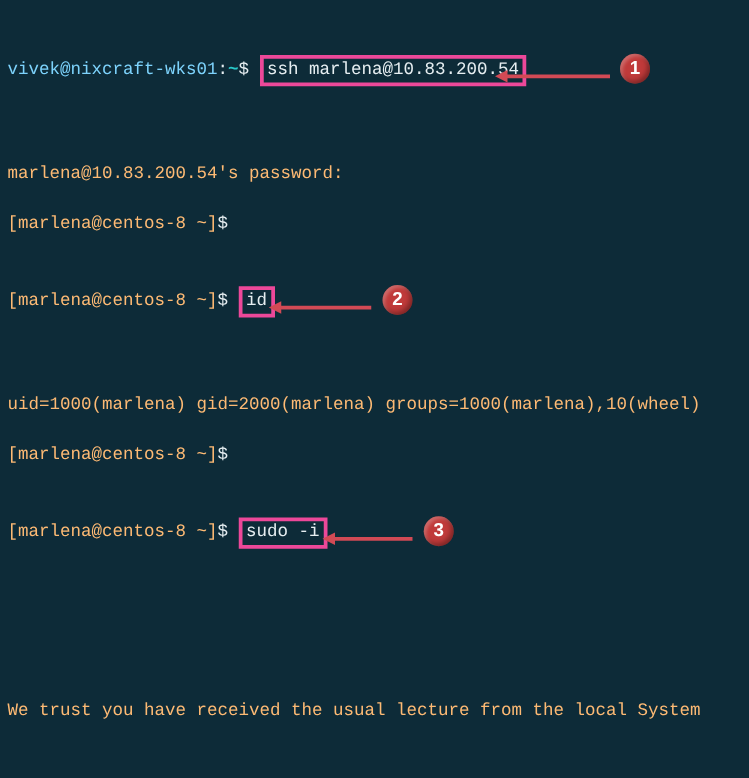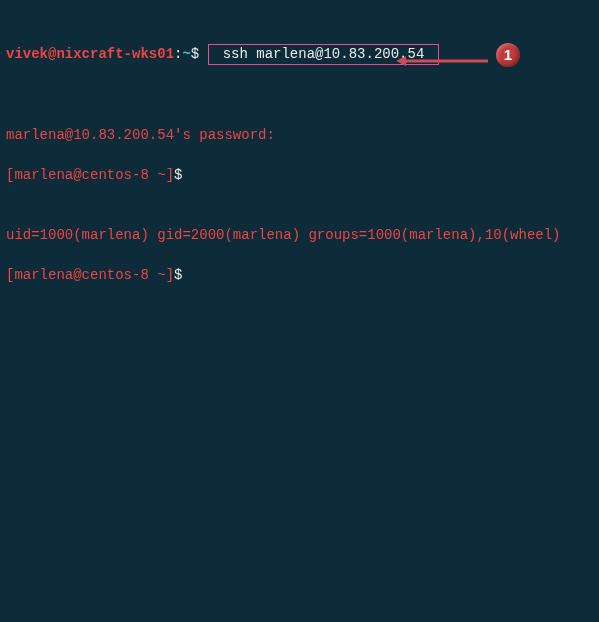--- a/index.html
+++ b/index.html
@@ -6,28 +6,28 @@
   body{
     width:599px;height:622px;
     background:#0d2b38;
     font-family:"Courier New",Courier,monospace;
     font-size:14px;
     line-height:20px;
     color:#cfdde2;
     overflow:hidden;
   }
   .term{padding:4px 6px;position:relative;white-space:pre}
-  .g{color:#ef4444;font-weight:bold}
+  .g{color:#7dd3fc;font-weight:normal}
   .c{color:#29c9c9;font-weight:bold}
   .w{color:#e6eef1}
-  .d{color:#ef4444}
+  .d{color:#fdba74}
   .row{position:relative}
   .box{
-    border:1px solid #ec4899;
-    padding:0 14px;
+    border:3px solid #ec4899;
+    padding:0 3px;
     display:inline-block;
     line-height:19px;
   }
   .badge{
     position:absolute;
     width:24px;height:24px;
     border-radius:50%;
     background:#c03a3a;
     color:#fff;
     font-family:Arial,Helvetica,sans-serif;
@@ -49,25 +49,40 @@
 <div class="row"><span class="g">vivek@nixcraft-wks01</span><span class="w">:</span><span class="c">~</span><span class="w">$ </span><span class="box w">ssh marlena@10.83.200.54</span>
   <svg class="arrow" style="left:390px;top:10px" width="100" height="14">
         <line x1="6" y1="7" x2="92" y2="7"></line>
         <polygon points="0,7 10,2 10,12"></polygon>
       </svg>
   <span class="badge" style="left:490px;top:-1px">1</span>
 </div>
 <div class="row d">marlena@10.83.200.54's password:</div>
 <div class="row"><span class="d">[marlena@centos-8 ~]</span><span class="w">$ </span></div>
 
+<div class="row"><span class="d">[marlena@centos-8 ~]</span><span class="w">$ </span><span class="box w">id</span>
+  <svg class="arrow" style="left:209px;top:10px" width="90" height="14">
+        <line x1="6" y1="7" x2="82" y2="7"></line>
+        <polygon points="0,7 10,2 10,12"></polygon>
+      </svg>
+  <span class="badge" style="left:300px;top:-1px">2</span>
+</div>
 <div class="row d">uid=1000(marlena) gid=2000(marlena) groups=1000(marlena),10(wheel)</div>
 <div class="row"><span class="d">[marlena@centos-8 ~]</span><span class="w">$ </span></div>
 
+<div class="row"><span class="d">[marlena@centos-8 ~]</span><span class="w">$ </span><span class="box w">sudo -i</span>
+  <svg class="arrow" style="left:252px;top:10px" width="80" height="14">
+        <line x1="6" y1="7" x2="72" y2="7"></line>
+        <polygon points="0,7 10,2 10,12"></polygon>
+      </svg>
+  <span class="badge" style="left:333px;top:-1px">3</span>
+</div>
 
 <div class="row">&nbsp;</div>
+<div class="row d">We trust you have received the usual lecture from the local System</div>
 
 
 
 
 
 
 
 
 
 

